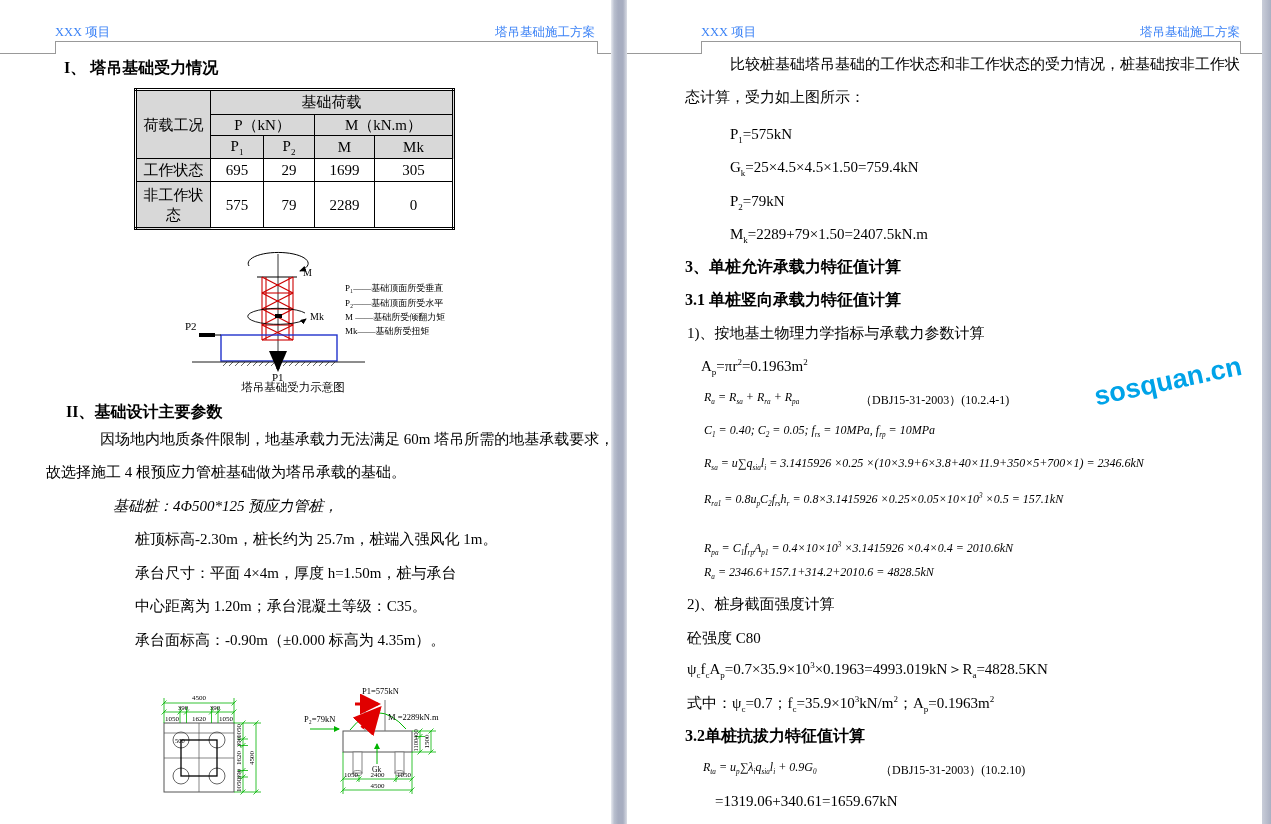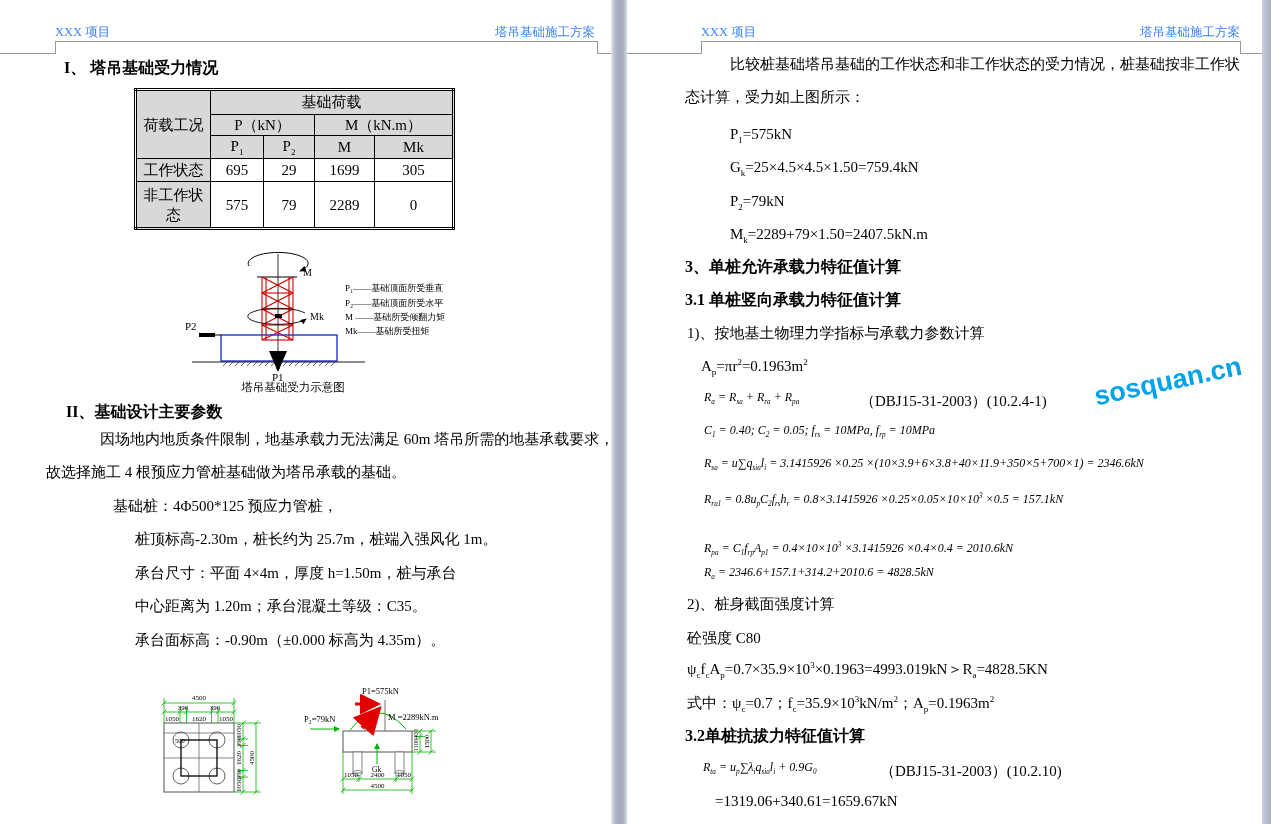--- a/index.html
+++ b/index.html
@@ -11,21 +11,21 @@
   .divider{position:absolute;top:0;left:611px;width:16px;height:824px;
     background:linear-gradient(to right,#e8eaf0 0%,#b9bfce 20%,#a7adc0 45%,#a7adc0 75%,#d9dce4 100%);}
   .edgestrip{position:absolute;top:0;left:1262px;width:9px;height:824px;
     background:linear-gradient(to right,#c9cdd9,#aab0c2);}
   .hdr-text{position:absolute;top:24px;font-size:12.5px;color:#3b82f6;white-space:nowrap;}
   .hline{position:absolute;background:#999;}
   .tl{position:absolute;white-space:nowrap;font-size:15px;color:#000;}
   .heading{position:absolute;white-space:nowrap;font-size:16px;font-weight:bold;color:#000000;}
   .given{position:absolute;white-space:nowrap;font-size:15px;}
   .math{position:absolute;white-space:nowrap;font-size:12px;font-style:italic;}
-  .mref{position:absolute;white-space:nowrap;font-size:15px;}
+  .mref{position:absolute;white-space:nowrap;font-size:12px;}
   sub{font-size:0.6em;}
   sup{font-size:0.6em;}
   table.loadtbl{position:absolute;left:134px;top:88px;border-collapse:collapse;
     border:3px double #000;table-layout:fixed;font-size:15px;text-align:center;}
   table.loadtbl td{border:1px solid #000;padding:0;vertical-align:middle;line-height:1.35;}
   table.loadtbl td.h{background:#d8d8d8;}
   .watermark{position:absolute;left:466px;top:366px;transform:rotate(-12deg);
     font-family:"Liberation Sans","DejaVu Sans",sans-serif;font-weight:bold;
     font-size:27px;color:#00a3e8;white-space:nowrap;}
   svg{position:absolute;overflow:visible;}
@@ -158,21 +158,21 @@
     <text x="200" y="56" font-size="9">P₂——基础顶面所受水平</text>
     <text x="200" y="70" font-size="9">M ——基础所受倾翻力矩</text>
     <text x="200" y="84" font-size="9">Mk——基础所受扭矩</text>
 
     <text x="148" y="141" font-size="11.5" text-anchor="middle">塔吊基础受力示意图</text>
   </svg>
 
   <div class="heading" style="left:66px;top:402px;">II、基础设计主要参数</div>
   <div class="tl" style="left:100px;top:430px;">因场地内地质条件限制，地基承载力无法满足 60m 塔吊所需的地基承载要求，</div>
   <div class="tl" style="left:46px;top:463px;">故选择施工 4 根预应力管桩基础做为塔吊承载的基础。</div>
-  <div class="tl" style="left:113px;top:497px;">基础桩：4Φ500*125 预应力管桩，</div>
+  <div class="tl" style="left:113px;top:497px;font-style:italic;">基础桩：4Φ500*125 预应力管桩，</div>
   <div class="tl" style="left:135px;top:530px;">桩顶标高-2.30m，桩长约为 25.7m，桩端入强风化 1m。</div>
   <div class="tl" style="left:135px;top:564px;">承台尺寸：平面 4×4m，厚度 h=1.50m，桩与承台</div>
   <div class="tl" style="left:135px;top:597px;">中心距离为 1.20m；承台混凝土等级：C35。</div>
   <div class="tl" style="left:135px;top:631px;">承台面标高：-0.90m（±0.000 标高为 4.35m）。</div>
 
   <svg style="left:140px;top:682px;" width="360" height="142" viewBox="0 0 360 142">
     <defs>
       <marker id="ar" markerWidth="7" markerHeight="7" refX="6" refY="3.5" orient="auto">
           <path d="M0,0 L7,3.5 L0,7 z" fill="#e00000"></path>
         </marker>

